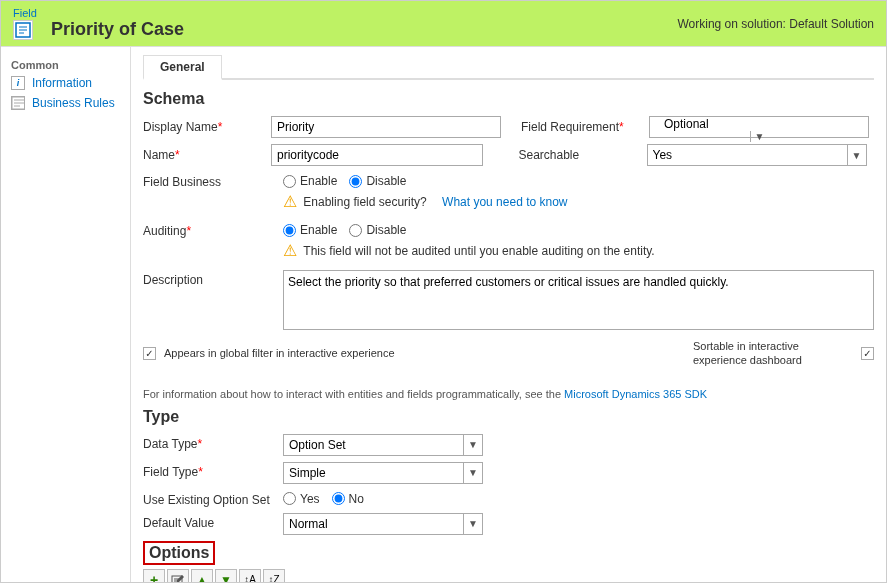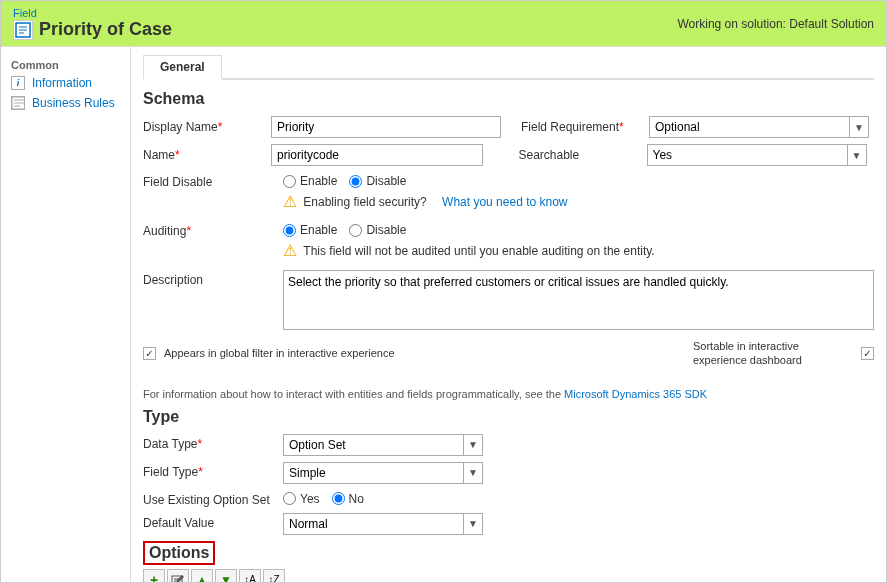--- a/index.html
+++ b/index.html
@@ -4,21 +4,21 @@
   <style>
     * { box-sizing: border-box; margin: 0; padding: 0; }
     body { font-family: 'Segoe UI', Tahoma, Geneva, Verdana, sans-serif; font-size: 12px; background: #f0f0f0; color: #333; }
     
     .main-container { display: flex; flex-direction: column; height: 583px; background: #fff; border: 1px solid #ccc; }
     
     
     .header { display: flex; justify-content: space-between; align-items: center; padding: 6px 12px; background: #bef264; border-bottom: 1px solid #ddd; }
     .header-left { display: flex; flex-direction: column; }
     .header-breadcrumb { font-size: 11px; color: #0072c6; }
-    .header-title { font-size: 18px; font-weight: 600; color: #333; display: flex; align-items: center; gap: 6px; }
+    .header-title { font-size: 18px; font-weight: 600; color: #333; display: flex; align-items: center; gap: 18px; }
     .header-title-icon { width: 20px; height: 20px; background: #fff; border: 1px solid #ccc; display: flex; align-items: center; justify-content: center; font-size: 10px; }
     .header-right { font-size: 12px; color: #333; }
     
     
     .body-container { display: flex; flex: 1; overflow: hidden; }
     
     
     .sidebar { width: 130px; background: #fff; border-right: 1px solid #ddd; padding: 8px 0; flex-shrink: 0; }
     .sidebar-section { font-size: 11px; font-weight: 700; color: #666; padding: 4px 10px 2px; text-transform: none; }
     .sidebar-item { display: flex; align-items: center; gap: 5px; padding: 3px 10px; cursor: pointer; font-size: 12px; color: #0072c6; }
@@ -161,21 +161,21 @@
         <div class="form-col">
           <div class="form-col-label">
             <span>Display Name</span><span class="required">*</span>
           </div>
           <input type="text" style="width: 230px;" value="Priority">
         </div>
         <div class="form-col">
           <div class="form-col-label">
             <span>Field Requirement</span><span class="required">*</span>
           </div>
-          <div class="dropdown-wrapper" style="width:220px;">
+          <div class="dropdown-wrapper" style="width:220px;flex-direction:column;">
             <select style="width:200px;">
               <option>Optional</option>
               <option>Business Recommended</option>
               <option>Business Required</option>
             </select>
             <div class="arrow">▼</div>
           </div>
         </div>
       </div>
 
@@ -195,21 +195,21 @@
               <option>Yes</option>
               <option>No</option>
             </select>
             <div class="arrow">▼</div>
           </div>
         </div>
       </div>
 
       <div class="form-row">
         <div class="form-label">
-          <span>Field Disable</span>
+          <span>Field Business</span>
         </div>
         <div class="form-control">
           <div class="radio-group">
             <label class="radio-item">
               <input type="radio" name="field_security" style="">
               <span>Enable</span>
             </label>
             <label class="radio-item">
               <input type="radio" name="field_security" checked="" style="">
               <span>Disable</span>

